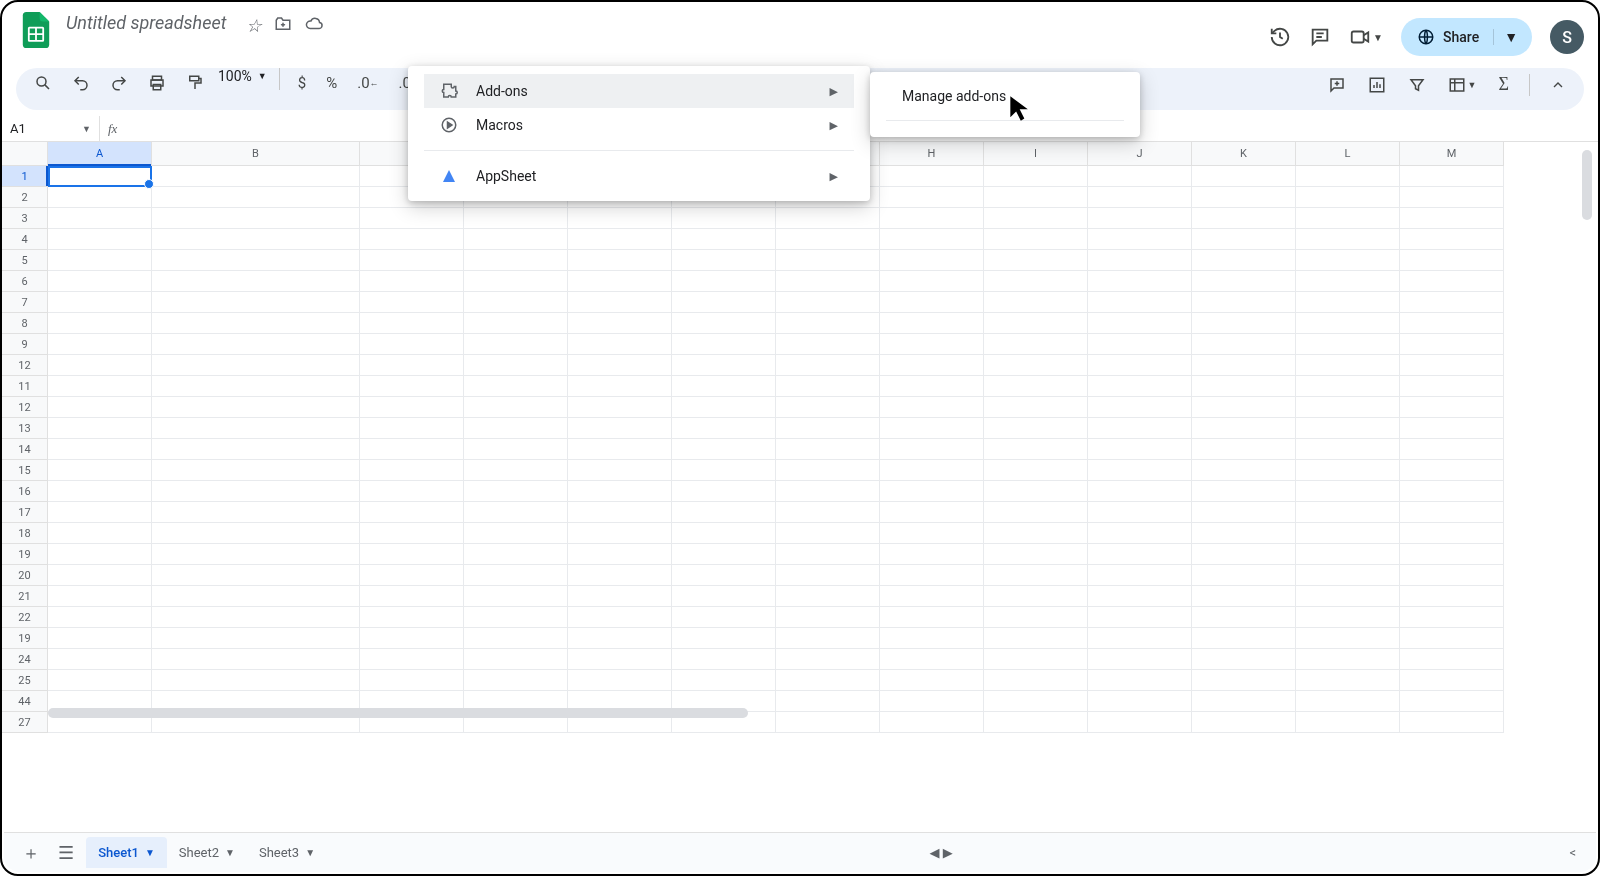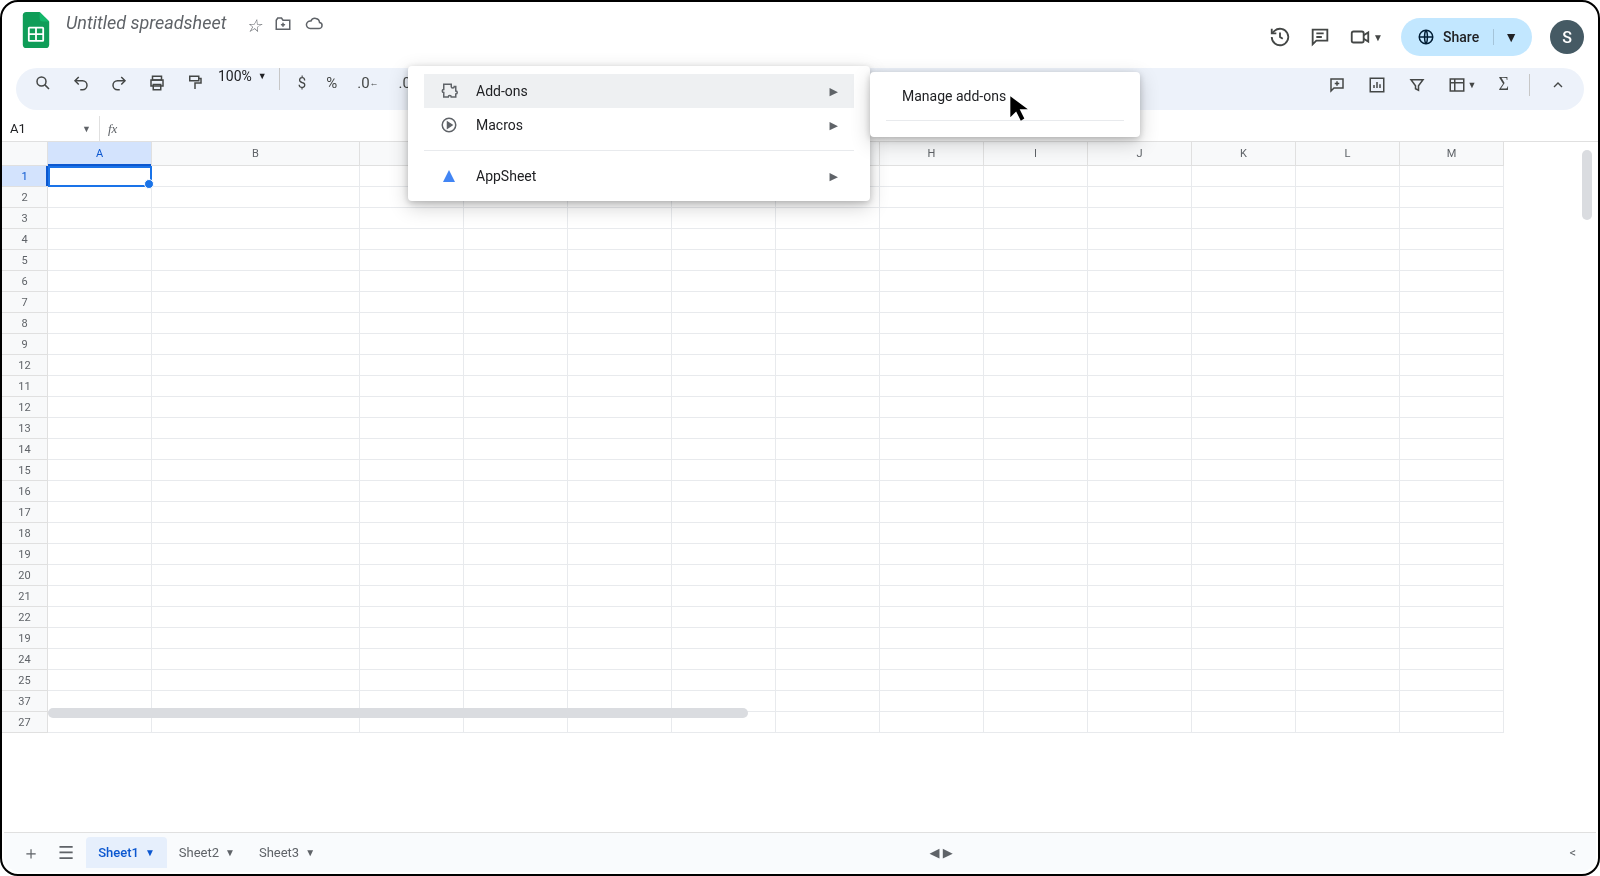--- a/index.html
+++ b/index.html
@@ -269,21 +269,21 @@
       <div class="rowhdr">16</div>
       <div class="rowhdr">17</div>
       <div class="rowhdr">18</div>
       <div class="rowhdr">19</div>
       <div class="rowhdr">20</div>
       <div class="rowhdr">21</div>
       <div class="rowhdr">22</div>
       <div class="rowhdr">19</div>
       <div class="rowhdr">24</div>
       <div class="rowhdr">25</div>
-      <div class="rowhdr">37</div>
+      <div class="rowhdr">44</div>
       <div class="rowhdr">27</div>
     </div>
   <div class="cells" id="cells">
       <div class="row">
         <div class="cell" style="width: 104px;"></div>
         <div class="cell" style="width: 208px;"></div>
         <div class="cell" style="width: 104px;"></div>
         <div class="cell" style="width: 104px;"></div>
         <div class="cell" style="width: 104px;"></div>
         <div class="cell" style="width: 104px;"></div>

